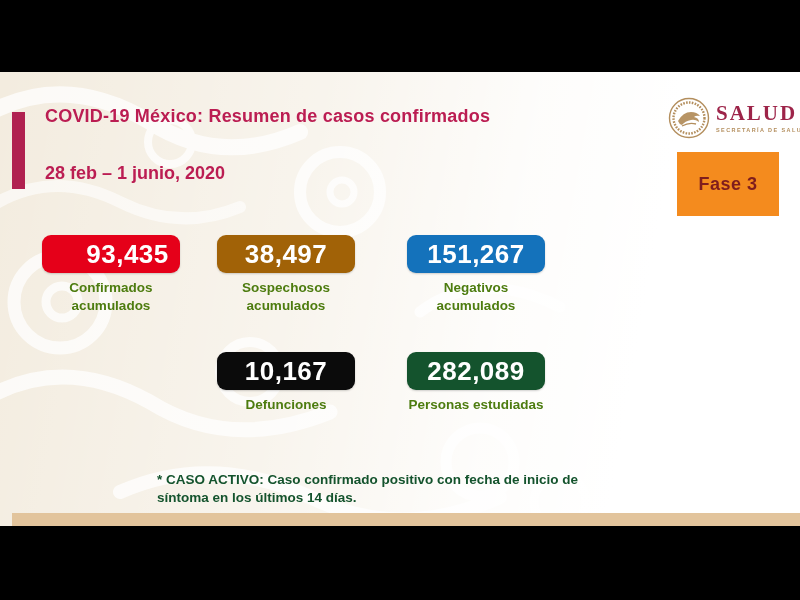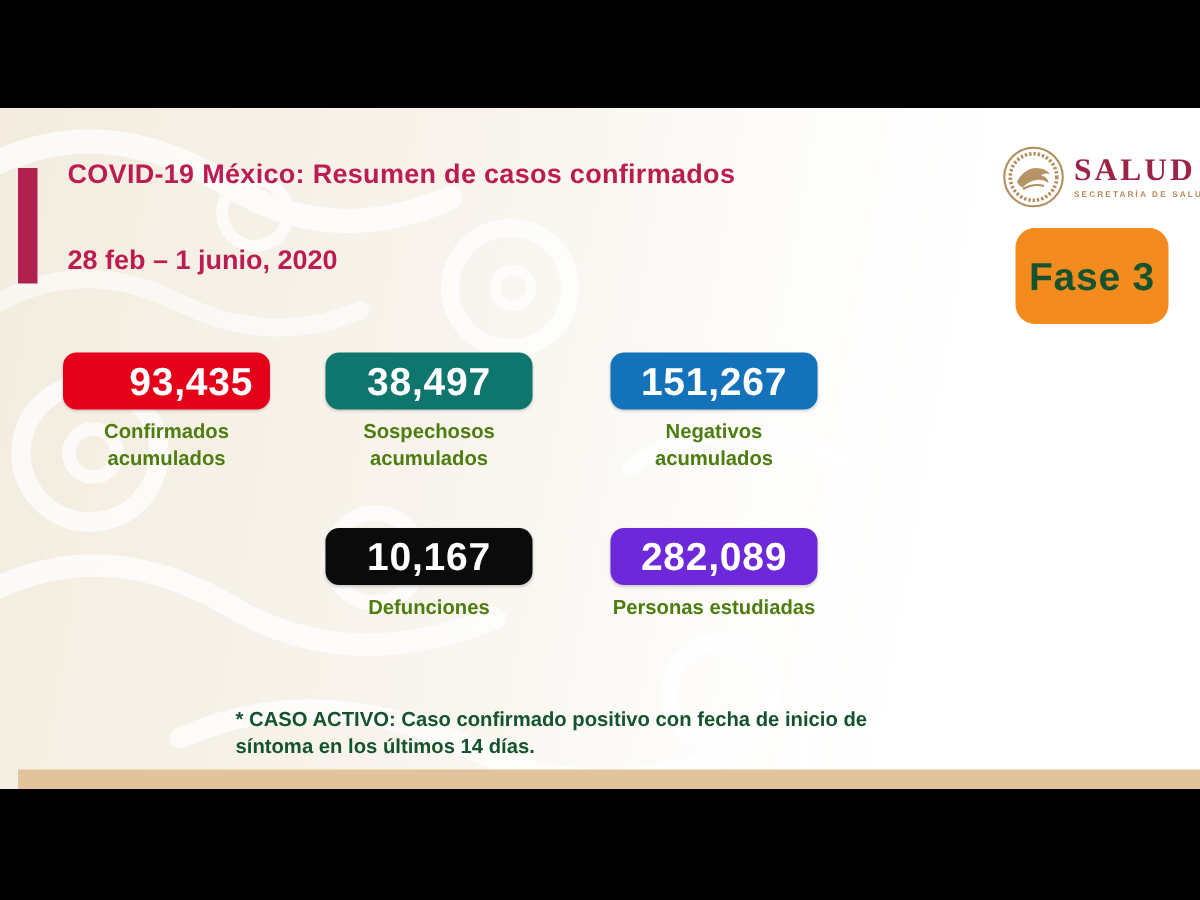--- a/index.html
+++ b/index.html
@@ -31,23 +31,23 @@
           display:flex; align-items:center; }
   .logo-seal { width:42px; height:42px; flex:0 0 auto; }
   .logo-text { margin-left:6px; display:flex; flex-direction:column; }
   .logo-word { font-family:"Liberation Serif", serif; font-weight:bold;
                font-size:21px; letter-spacing:2px; color:#9d2449; line-height:1; }
   .logo-sub  { margin-top:3px; font-size:5.5px; letter-spacing:1.4px;
                color:#b38e5d; font-weight:bold; white-space:nowrap; }
 
   
   .phase-badge { position:absolute; left:665px; top:80px; width:102px; height:64px;
-                 background:#f48b1e; color:#14532d; font-size:26px; font-weight:bold;
+                 background:#f48b1e; color:#7f1d1d; font-size:18px; font-weight:bold;
                  display:flex; align-items:center; justify-content:center;
-                 letter-spacing:.5px;border-radius:13px; }
+                 letter-spacing:.5px; }
 
   
   .stat-card { position:absolute; width:138px; text-align:center; }
   .stat-pill { width:138px; height:38px; border-radius:9px; color:#fff;
                font-size:26px; font-weight:bold; line-height:38px;
                letter-spacing:.5px; box-shadow:0 1px 2px rgba(0,0,0,.18); }
   .stat-label { margin-top:6px; font-size:13.5px; font-weight:bold;
                 color:#4d7c0f; line-height:1.3; }
   .r1 { top:163px; } .r2 { top:280px; }
   .c1 { left:30px; } .c2 { left:205px; } .c3 { left:395px; }
@@ -105,34 +105,34 @@
         </div>
       </div>
 
       <div class="phase-badge">Fase 3</div>
 
       <div class="stat-card r1 c1">
         <div class="stat-pill" style="background-color: rgb(229, 0, 25); padding-left: 33px;">93,435</div>
         <div class="stat-label">Confirmados acumulados</div>
       </div>
       <div class="stat-card r1 c2">
-        <div class="stat-pill" style="background-color: #0f766e;">38,497</div>
+        <div class="stat-pill" style="background-color: #a16207;">38,497</div>
         <div class="stat-label">Sospechosos acumulados</div>
       </div>
       <div class="stat-card r1 c3">
         <div class="stat-pill" style="background-color: rgb(20, 114, 187);">151,267</div>
         <div class="stat-label">Negativos acumulados</div>
       </div>
 
       <div class="stat-card r2 c2">
         <div class="stat-pill" style="background-color: rgb(11, 11, 11);">10,167</div>
         <div class="stat-label">Defunciones</div>
       </div>
       <div class="stat-card r2 c3">
-        <div class="stat-pill" style="background-color: #6d28d9;">282,089</div>
+        <div class="stat-pill" style="background-color: #14532d;">282,089</div>
         <div class="stat-label">Personas estudiadas</div>
       </div>
 
       <div class="footnote">* CASO ACTIVO: Caso confirmado positivo con fecha de inicio de síntoma en los últimos 14 días.</div>
 
       <div class="bottom-strip"></div>
     </div>
   </div>
 </div>
 

